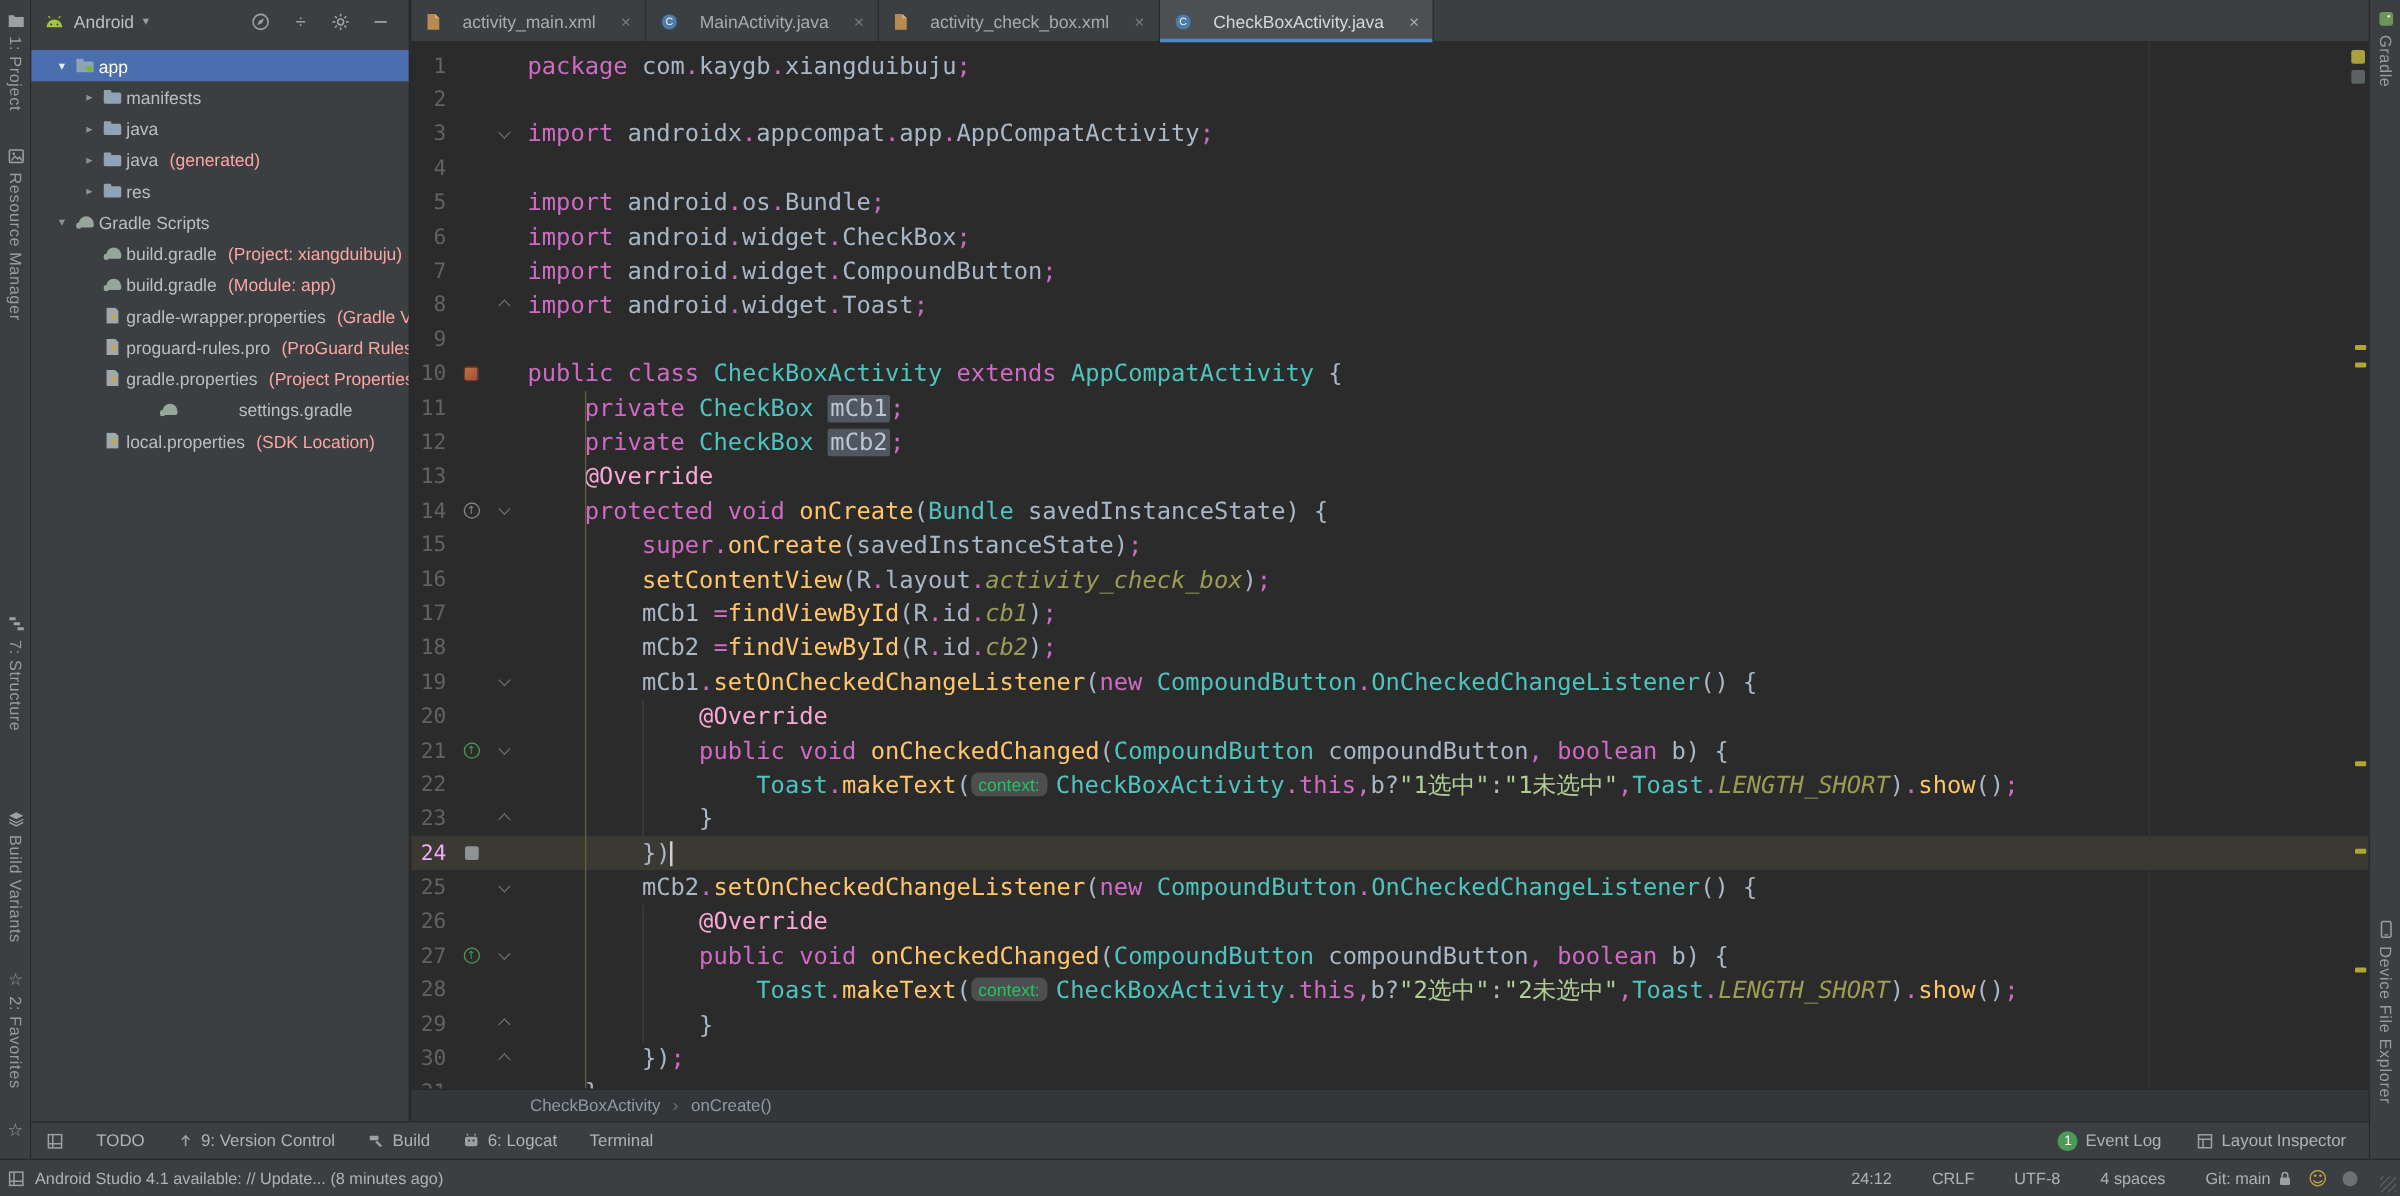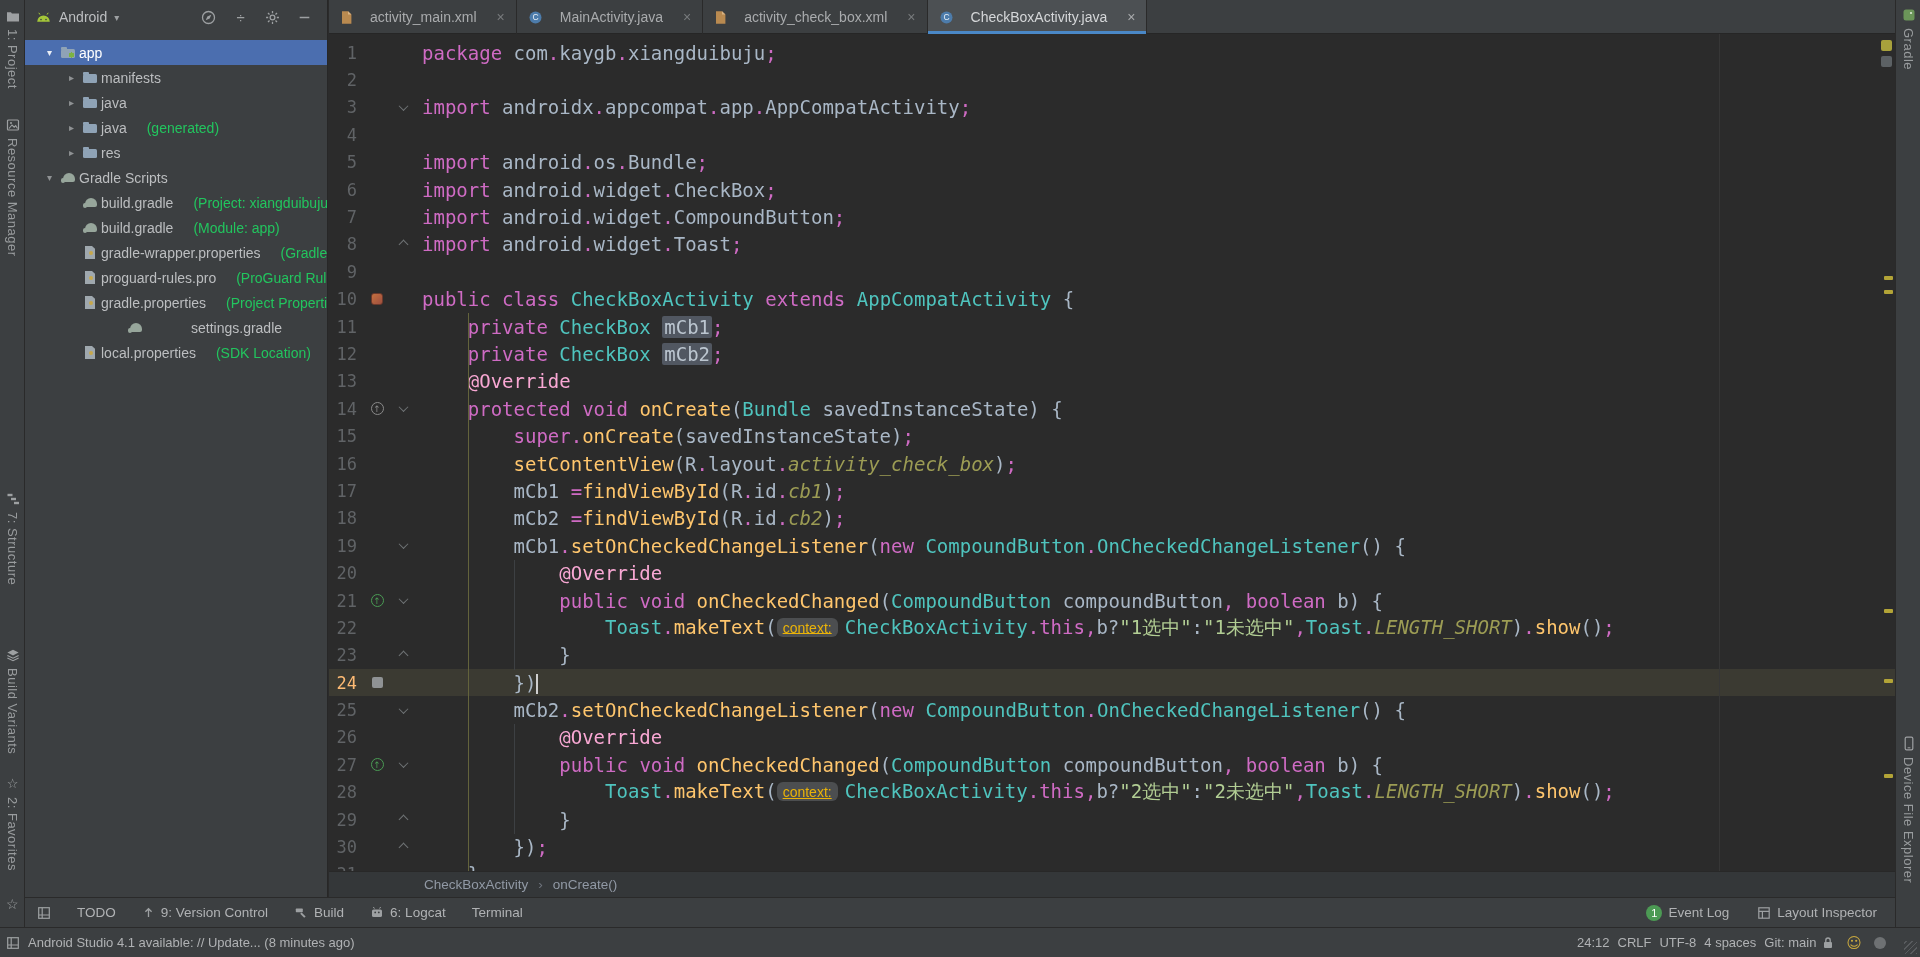--- a/index.html
+++ b/index.html
@@ -28,21 +28,21 @@
   .header-icons { margin-left:auto; display:flex; align-items:center; gap:15px; padding-right:4px; }
   .hicon { width:17px; height:17px; display:flex; align-items:center; justify-content:center;
            color:#9DA0A2; font-size:15px; }
   .tree { padding-top:6px; }
   .trow { height:25px; display:flex; align-items:center; font-size:14px; color:#BCBEC0;
           white-space:nowrap; overflow:hidden; }
   .trow.sel { background:#4B6EAF; color:#FFFFFF; }
   .tarrow { width:17px; flex:none; font-size:10px; color:#8F9294; text-align:center; }
   .trow.sel .tarrow { color:#E8EDF5; }
   .tlabel { margin-left:2px; }
-  .thint { margin-left:20px; color:#22c55e; }
+  .thint { margin-left:9px; color:#fca5a5; }
   .ti { width:17px; height:16px; margin-left:2px; position:relative; flex:none; }
   .ti-folder::before, .ti-folder-app::before { content:""; position:absolute; left:1px; top:4.5px;
       width:14px; height:9px; background:#8FA3B6; border-radius:1.5px; }
   .ti-folder::after, .ti-folder-app::after { content:""; position:absolute; left:1px; top:2px;
       width:6px; height:3px; background:#8FA3B6; border-radius:1px; }
   .ti-folder-app::before { background:#8FA3B6 radial-gradient(circle at 10.5px 6px,#7CB342 0 2.6px,transparent 2.7px); }
   .ti-gradle::before { content:""; position:absolute; left:3px; top:3.5px; width:12px; height:9px;
       background:#97A69B; border-radius:6px 6px 2px 2px; }
   .ti-gradle::after { content:""; position:absolute; left:1px; top:8px; width:3.5px; height:5px;
       background:#97A69B; border-radius:2px; }
@@ -59,21 +59,21 @@
   .tab.active { background:#4C5053; box-shadow:inset 0 -3px 0 #4A88C7; color:#D5D7D9; }
   .tab-close { color:#787B7D; font-size:14px; margin-left:3px; }
   .tab.active .tab-close { color:#A9ABAD; }
 
   .code-area { position:absolute; top:34px; left:0; right:0; bottom:26px; background:#2B2B2B;
                overflow:hidden; font-family:"DejaVu Sans Mono", monospace; }
   .lines { padding-top:5px; position:relative; }
   .code-line { height:27.4px; display:flex; align-items:center; width:100%; }
   .code-line.current { background:#3B3A32; }
   .ln { width:34px; flex:none; text-align:right; padding-right:6px; color:#606366; font-size:17px; }
-  .code-line.current .ln { color:#fdba74; }
+  .code-line.current .ln { color:#f0abfc; }
   .gic { width:28px; flex:none; display:flex; align-items:center; justify-content:center; }
   .fold { width:24px; flex:none; display:flex; align-items:center; justify-content:center; }
   .ltext { margin-left:7px; flex:none; font-size:19px; white-space:pre; color:#A9B7C6; }
   .chev { width:7px; height:7px; border-right:1.7px solid #6F7375; border-bottom:1.7px solid #6F7375; display:block; }
   .chev.down { transform:rotate(45deg) translate(-1px,-1px); }
   .chev.up { transform:rotate(-135deg); }
   .cls-ic { width:12px; height:12px; border-radius:3px; border:1px solid #6E3A2C;
             background:linear-gradient(135deg,#C4703F,#9E4F3F); display:block; }
   .ovr { width:13px; height:13px; border-radius:50%; border:1.3px solid #8A8A8A; color:#8A8A8A;
          font-size:9px; line-height:10px; display:flex; align-items:center; justify-content:center;
@@ -84,21 +84,21 @@
 
   .tk-k { color:#CF6BC4; }
   .tk-t { color:#4FC4BE; }
   .tk-m { color:#FFC66D; }
   .tk-a { color:#f9a8d4; }
   .tk-s { color:#B2CE94; }
   .tk-i { color:#9C9C54; font-style:italic; }
   .tk-p { color:#A9B7C6; }
   .tk-hl { color:#BCC6D0; background:#515761; border-radius:2px; padding:0 2px; }
   .tk-hint { font-family:"Liberation Sans",sans-serif; font-size:14px; background:#4C4E50;
-             color:#eab308; border-radius:6px; padding:1.5px 6px; margin-right:7px; vertical-align:1.5px;text-decoration:underline; }
+             color:#22c55e; border-radius:6px; padding:1.5px 6px; margin-right:7px; vertical-align:1.5px; }
 
   .guide { position:absolute; width:1px; pointer-events:none; }
   .guide-olive { left:139px; top:279px; height:calc(100% - 279px); background:#63633C; }
   .guide-g1 { left:185px; top:526px; height:110px; background:#3D4043; }
   .guide-g2 { left:185px; top:690px; height:110px; background:#3D4043; }
   .guide-margin { left:1390px; top:0; height:100%; background:#363636; }
 
   .smark { position:absolute; right:2px; width:9px; height:4px; background:#B3A437; border-radius:1px; }
   .insp1 { position:absolute; right:3px; top:6px; width:11px; height:11px; background:#A8A13C; border-radius:2px; }
   .insp2 { position:absolute; right:3px; top:22px; width:11px; height:11px; background:#5C6164; border-radius:2px; }
@@ -114,21 +114,21 @@
   .bbtn { display:flex; align-items:center; gap:6px; margin-left:26px; }
   .bb-first { margin-left:12px; }
   .bb-right { margin-left:auto; display:flex; align-items:center; gap:28px; padding-right:18px; }
   .badge { width:16px; height:16px; border-radius:50%; background:#4C9A54; color:#FFFFFF;
            font-size:11px; display:flex; align-items:center; justify-content:center; }
 
   .statusbar { position:absolute; left:0; right:0; top:927px; height:30px; background:#3C3F41;
                border-top:1px solid #2A2A2A; display:flex; align-items:center; font-size:13px;
                color:#B0B2B4; padding-left:6px; }
   .sb-msg { margin-left:8px; }
-  .sb-right { margin-left:auto; display:flex; align-items:center; gap:8px; }
+  .sb-right { margin-left:auto; display:flex; align-items:center; gap:32px; }
   .sb-icons { display:flex; align-items:center; gap:12px; margin-left:6px; padding-right:34px; }
   .smiley { color:#C9A93F; font-size:15px; font-family:"DejaVu Sans",sans-serif; }
   .gray-dot { width:12px; height:12px; border-radius:50%; background:#6E7173; display:block; }
   .grip { position:absolute; right:3px; bottom:3px; width:13px; height:13px;
           background:repeating-linear-gradient(-45deg,#585B5E 0 1px,transparent 1px 4px); }
 </style>
 </head>
 <body>
 
 <div class="app">

